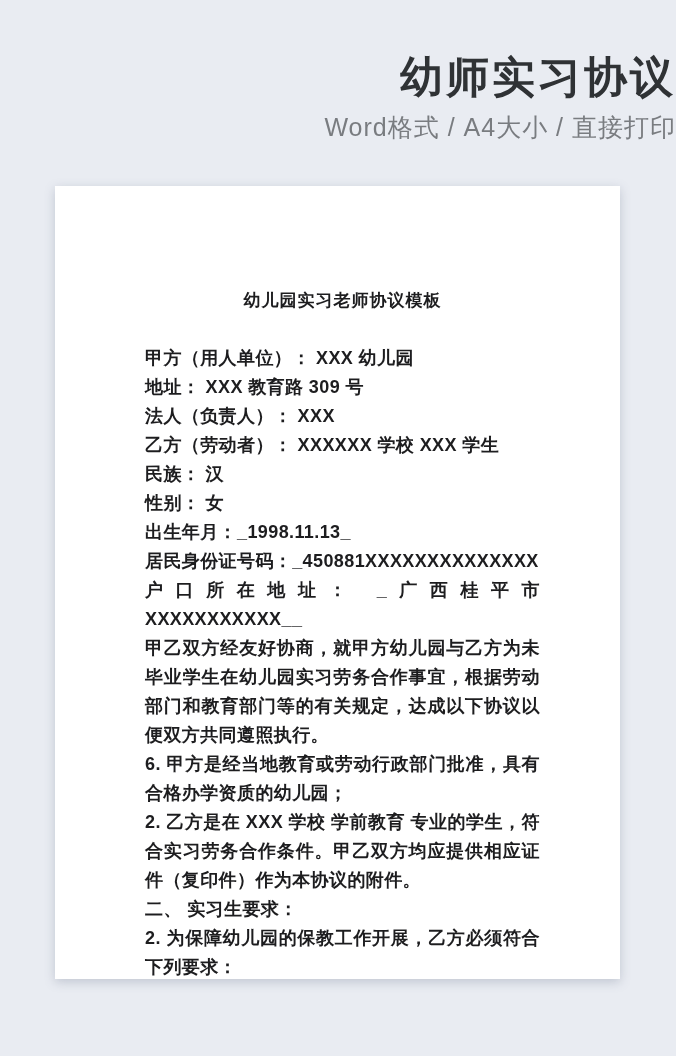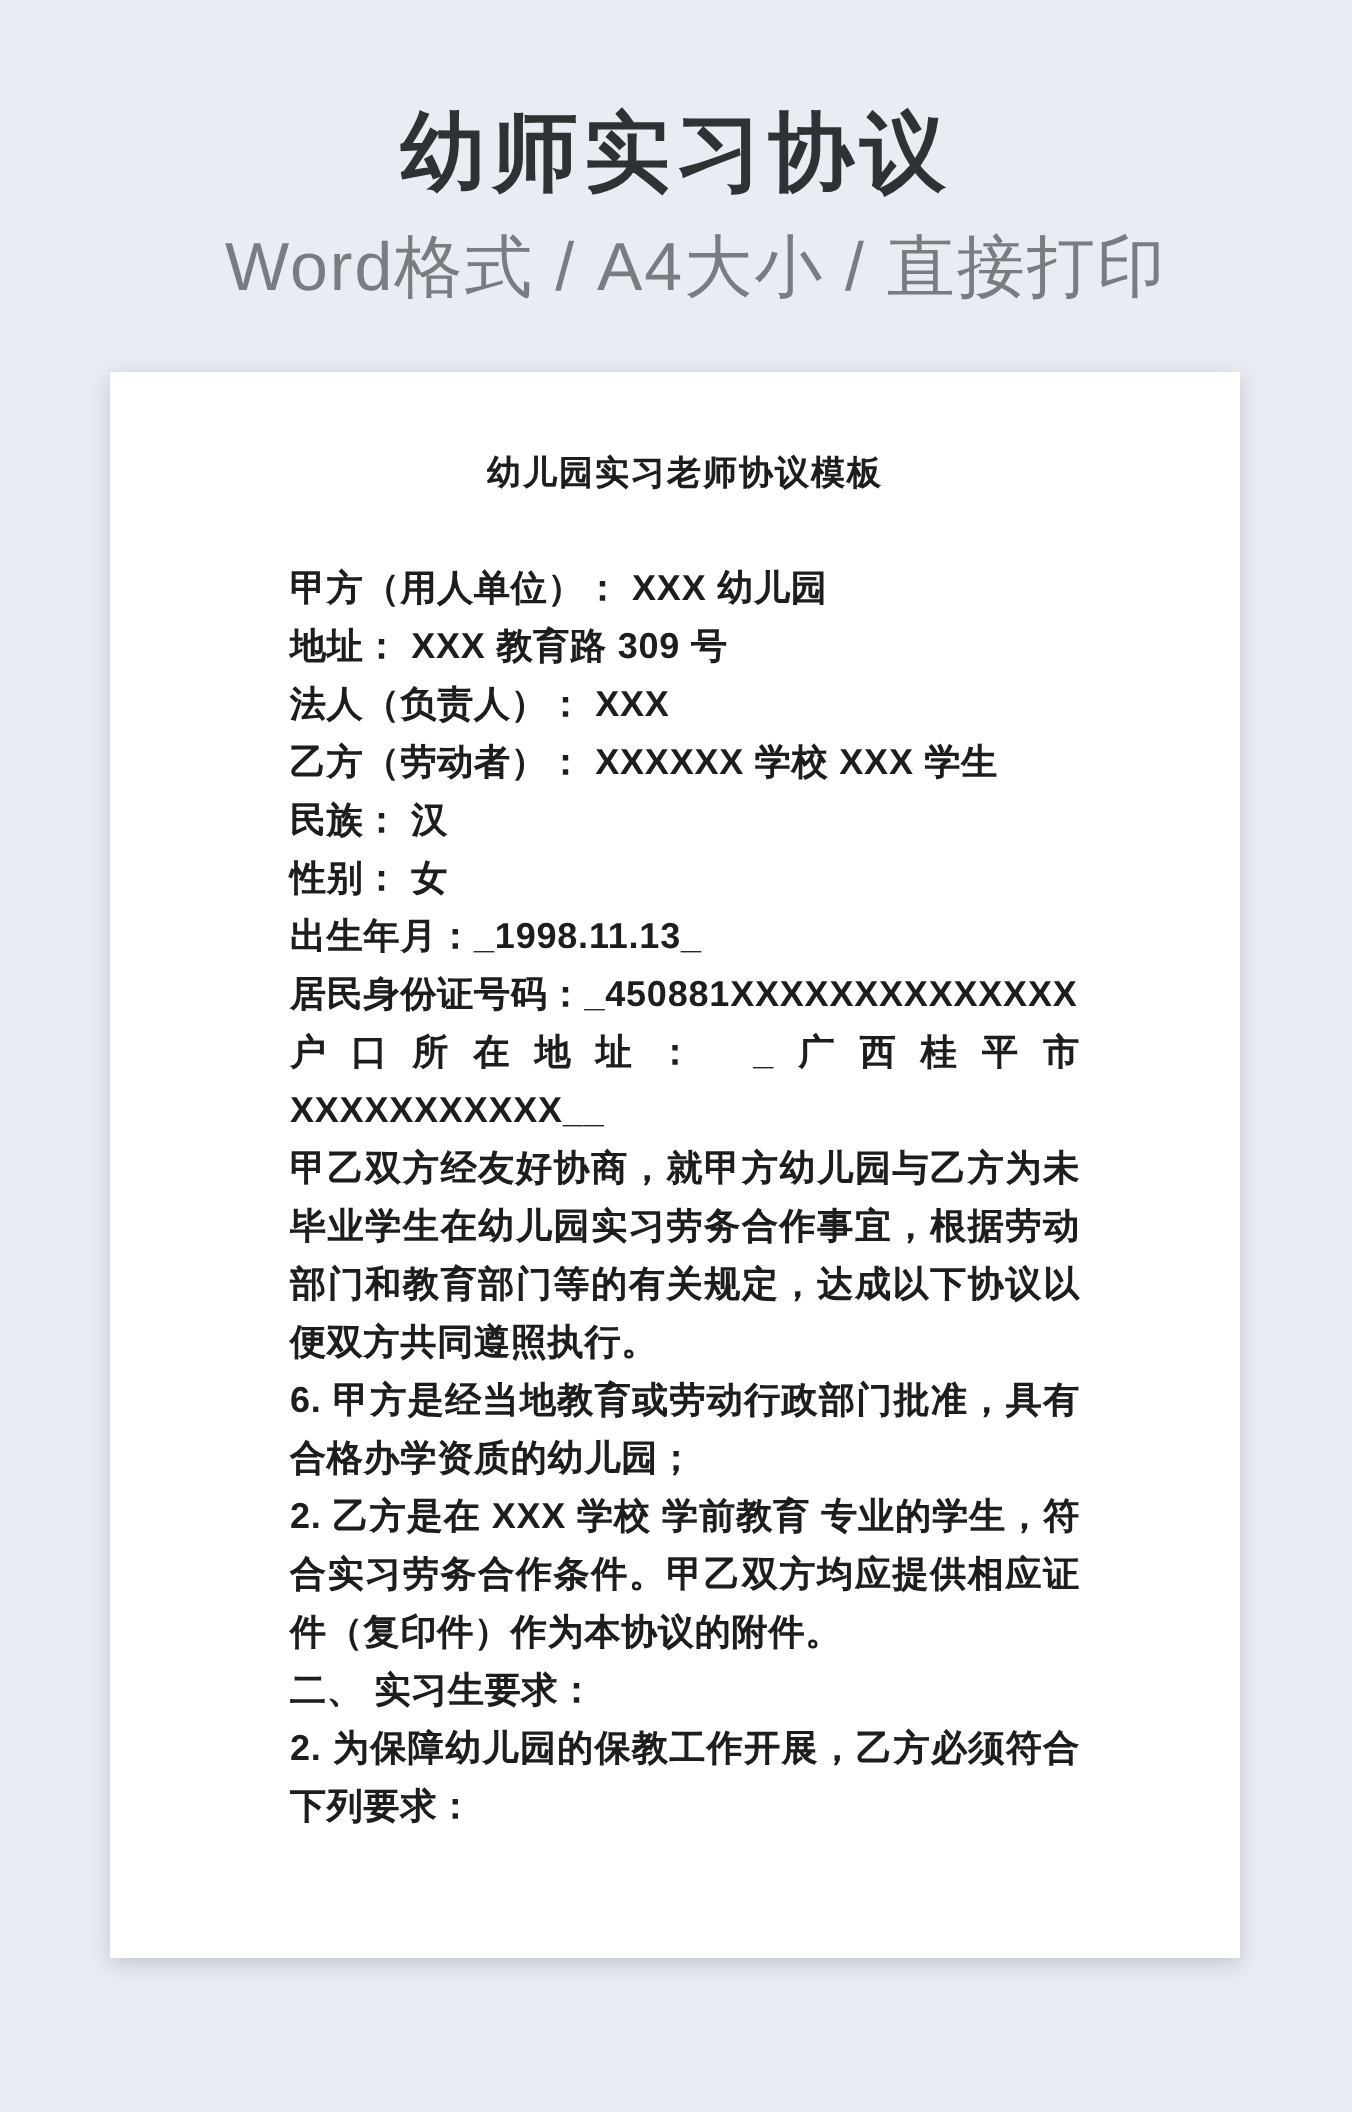--- a/index.html
+++ b/index.html
@@ -3,46 +3,46 @@
 <meta charset="utf-8">
 <style>
   html, body { margin: 0; padding: 0; }
   body {
     width: 676px; height: 1056px;
     background: #e9ecf2;
     overflow: hidden;
     font-family: "Liberation Sans", "DejaVu Sans", sans-serif;
     position: relative;
   }
-  .banner { text-align: center; padding-top: 54px; }
+  .banner { text-align: right; padding-top: 54px; }
   .banner-title {
     margin: 0;
     font-size: 43px;
     font-weight: bold;
     letter-spacing: 3px;
     color: #2f3235;
     line-height: 1.1;
   }
   .banner-subtitle {
     margin: 10px 0 0 0;
-    font-size: 34px;
+    font-size: 25px;
     font-weight: normal;
     letter-spacing: 1px;
     color: #797c80;
     padding-left: 20px;
   }
   .paper {
     position: absolute;
     left: 55px; top: 186px;
     width: 565px; height: 793px;
     background: #ffffff;
     box-shadow: 0 3px 10px rgba(90, 100, 125, 0.28);
   }
   .doc {
-    padding: 36px 80px 0 90px;
+    padding: 100px 80px 0 90px;
     color: #1d1d1f;
   }
   .doc-title {
     margin: 0 0 29px 0;
     text-align: center;
     font-size: 17px;
     font-weight: bold;
     letter-spacing: 1px;
     line-height: 29px;
   }

